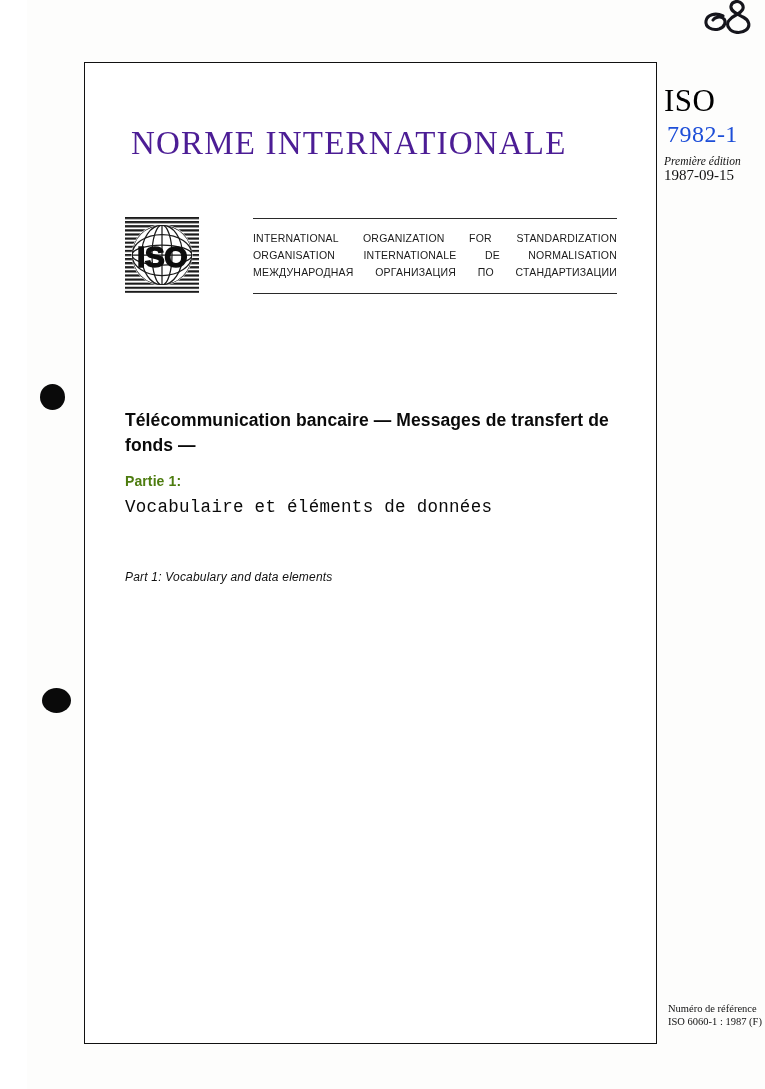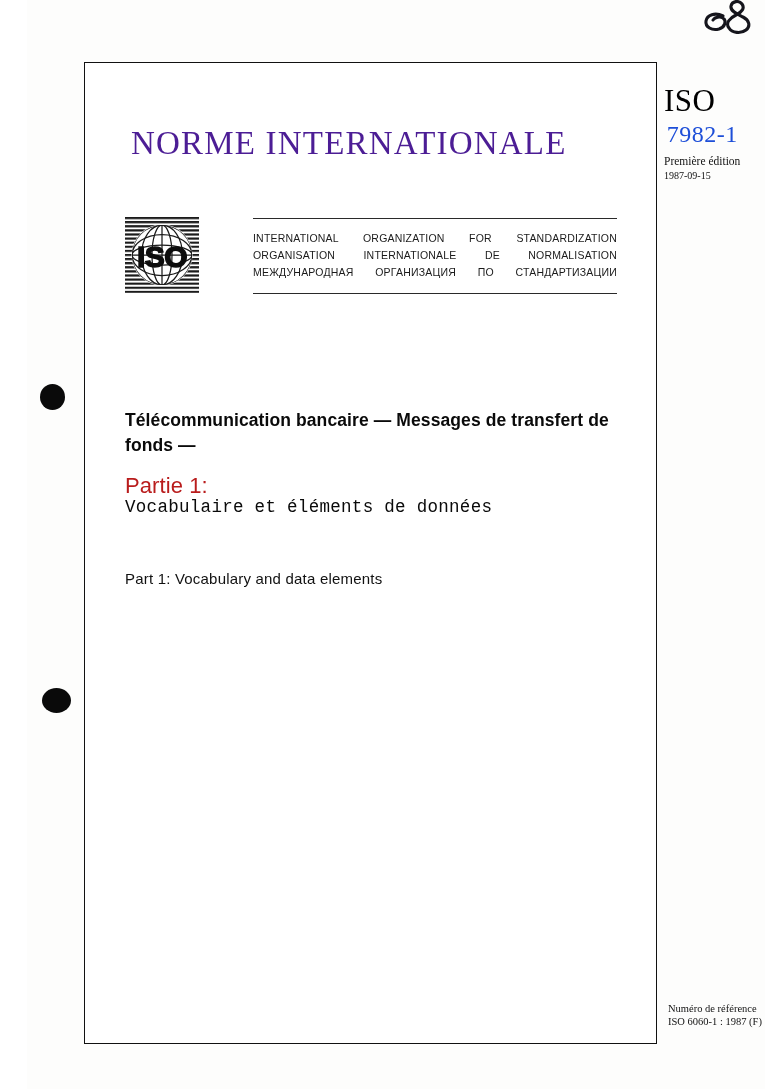--- a/index.html
+++ b/index.html
@@ -113,24 +113,24 @@
     font-weight: bold;
     line-height: 25px;
     letter-spacing: 0.1px;
     color: #0a0a0a;
   }
 
   .part-label {
     position: absolute;
     left: 40px;
     top: 410px;
-    font-size: 22px;
-    font-weight: normal;
+    font-size: 14px;
+    font-weight: bold;
     letter-spacing: 0.1px;
-    color: #b91c1c;
+    color: #4d7c0f;
   }
   .part-sub {
     position: absolute;
     left: 40px;
     top: 434px;
     font-size: 17.5px;
     font-weight: normal;
     letter-spacing: 0.3px;
     color: #0a0a0a;
     font-family: Liberation Mono, monospace;
@@ -143,21 +143,22 @@
     top: 479px;
     font-size: 11.5px;
     font-style: italic;
     letter-spacing: 0.2px;
     color: #111111;
   }
   .title-en-2 {
     position: absolute;
     left: 40px;
     top: 507px;
-    font-size: 15px;
+    font-size: 12px;
+    font-style: italic;
     letter-spacing: 0.2px;
     color: #111111;
   }
 
   
   .iso-ref {
     position: absolute;
     left: 637px;
     top: 84px;
     font-family: "Liberation Serif", serif;
@@ -173,23 +174,24 @@
     line-height: 34px;
     letter-spacing: 0.5px;
     color: #1d4ed8;
     text-align: center;
   }
   .iso-ref .ref-edition {
     font-size: 11.5px;
     line-height: 13.5px;
     margin-top: 4px;
     color: #111111;
+    font-style: italic;
   }
   .iso-ref .ref-date {
-    font-size: 10px;
+    font-size: 15px;
     line-height: 13.5px;
     color: #111111;
   }
 
   
   .footer-ref {
     position: absolute;
     left: 641px;
     top: 1002px;
     font-family: "Liberation Serif", serif;

